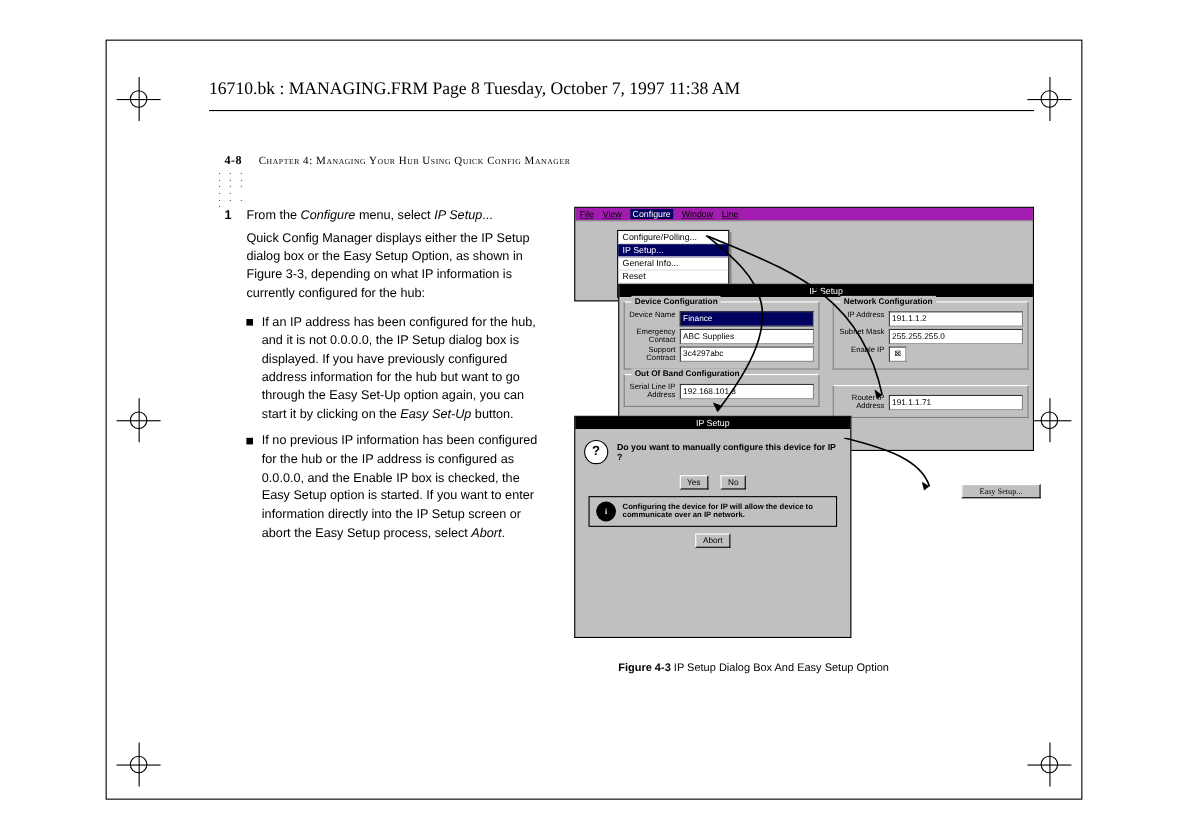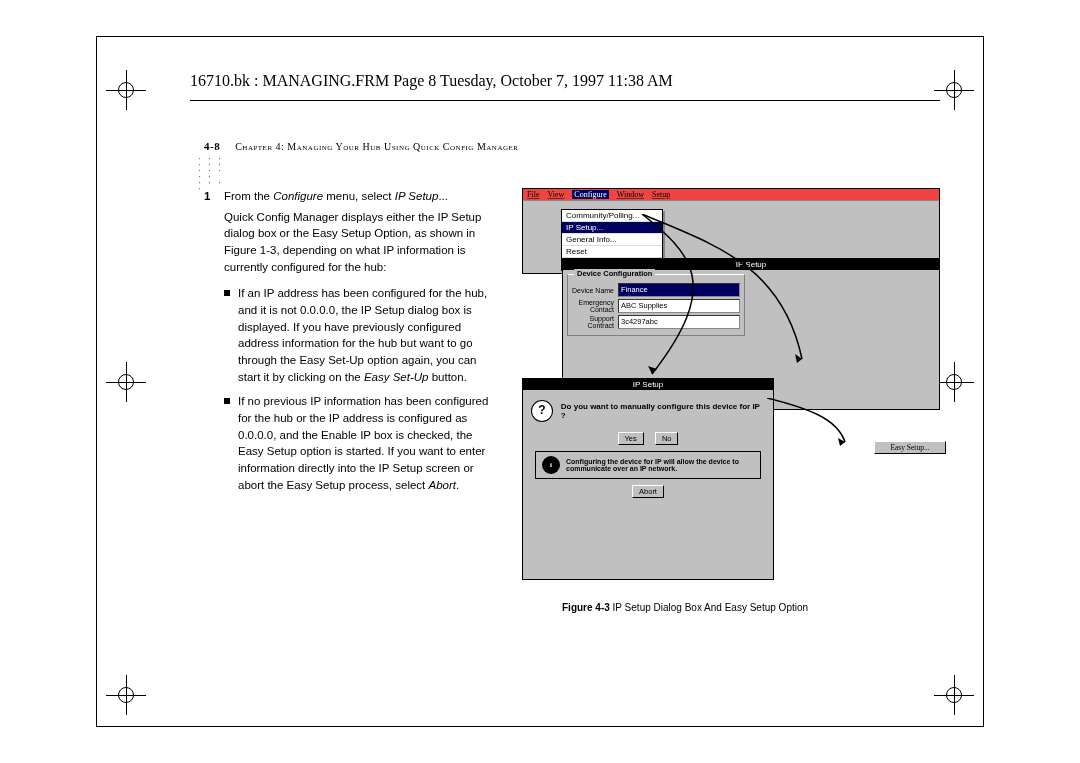--- a/index.html
+++ b/index.html
@@ -142,28 +142,27 @@
     background: #303060;
     color: #fff;
     font-size: 8px;
     text-align: center;
     padding: 1px 2px;
     white-space: nowrap;
     overflow: hidden;
   }
   .titlebar.black { background: #000; }
   .menubar {
-    background: #ef4444;
+    background: #a21caf;
     color: #000;
     padding: 1px 4px;
     font-size: 8px;
     border-bottom: 1px solid #888;
     display: flex;
     gap: 8px;
-    font-family: Liberation Serif, serif;
   }
   .menubar span { text-decoration: underline; text-decoration-color: rgba(0,0,0,0.5); }
   .dropdown {
     position: absolute;
     top: 20px;
     left: 38px;
     background: #fff;
     border: 1px solid #000;
     font-size: 8px;
     width: 100px;
@@ -190,21 +189,21 @@
     font-size: 7.5px;
   }
   .groupbox .gtitle {
     position: absolute;
     top: -6px; left: 6px;
     background: #c0c0c0;
     padding: 0 3px;
     font-weight: bold;
     font-size: 7.5px;
   }
-  .gb-row { display: flex; gap: 4px; margin: 2px 0; align-items: center; }
+  .gb-row { display: flex; gap: 4px; margin: 2px 0; }
   .gb-row .lbl { width: 42px; text-align: right; font-size: 7px; line-height: 1; }
   .gb-row .fld {
     flex: 1;
     background: #fff;
     border: 1px inset #888;
     padding: 1px 2px;
     font-size: 7.5px;
     height: 10px;
     overflow: hidden;
   }
@@ -330,21 +329,21 @@
 
     <div class="left-col">
 
       <div class="step">
         <div class="num">1</div>
         <div class="txt">
           <span>From the </span><span class="em">Configure</span><span> menu, select </span><span class="em">IP Setup</span><span>...</span>
         </div>
       </div>
 
-      <p style="margin-left:20px">Quick Config Manager displays either the IP Setup dialog box or the Easy Setup Option, as shown in Figure 1-3, depending on what IP information is currently configured for the hub:</p>
+      <p style="margin-left:20px">Quick Config Manager displays either the IP Setup dialog box or the Easy Setup Option, as shown in Figure 3-3, depending on what IP information is currently configured for the hub:</p>
 
       <div class="bullets" style="margin-left:20px">
         <div class="bi">
           <div class="sq"></div>
           <div class="btxt">
             <span>If an IP address has been configured for the hub, and it is not 0.0.0.0, the IP Setup dialog box is displayed. If you have previously configured address information for the hub but want to go through the Easy Set-Up option again, you can start it by clicking on the </span><span class="em">Easy Set-Up</span><span> button.</span>
           </div>
         </div>
         <div class="bi">
           <div class="sq"></div>
@@ -357,25 +356,25 @@
     </div>
 
     <div class="right-col">
 
       <div class="win main-win">
         <div class="menubar">
           <span>File</span>
           <span>View</span>
           <span style="background:#000060;color:#fff;padding:0 2px">Configure</span>
           <span>Window</span>
-          <span>Setup</span>
+          <span>Line</span>
         </div>
 
         <div class="dropdown">
-          <div>Community/Polling...</div>
+          <div>Configure/Polling...</div>
           <div class="sel">IP Setup...</div>
           <div>General Info...</div>
           <div>Reset</div>
           <div>Initialize</div>
         </div>
       </div>
 
       <div class="win ip-win">
         <div class="titlebar black">IP Setup</div>
         <div class="ip-grid">
@@ -388,22 +387,50 @@
                 </div>
               <div class="gb-row">
                   <div class="lbl">Emergency Contact</div>
                   <div class="fld">ABC Supplies</div>
                 </div>
               <div class="gb-row">
                   <div class="lbl">Support Contract</div>
                   <div class="fld">3c4297abc</div>
                 </div>
             </div>
+            <div class="groupbox">
+              <div class="gtitle">Out Of Band Configuration</div>
+              <div class="gb-row">
+                  <div class="lbl">Serial Line IP Address</div>
+                  <div class="fld">192.168.101.3</div>
+                </div>
+            </div>
           </div>
           <div class="half">
+            <div class="groupbox">
+              <div class="gtitle">Network Configuration</div>
+              <div class="gb-row">
+                  <div class="lbl">IP Address</div>
+                  <div class="fld">191.1.1.2</div>
+                </div>
+              <div class="gb-row">
+                  <div class="lbl">Subnet Mask</div>
+                  <div class="fld">255.255.255.0</div>
+                </div>
+              <div class="gb-row">
+                  <div class="lbl">Enable IP</div>
+                  <div class="fld" style="flex:0 0 10px;text-align:center">⊠</div>
+                </div>
+            </div>
+            <div class="groupbox" style="margin-top:14px">
+              <div class="gb-row">
+                  <div class="lbl">Router IP Address</div>
+                  <div class="fld">191.1.1.71</div>
+                </div>
+            </div>
           </div>
         </div>
       </div>
 
       <div class="easy-btn-box">
         <div class="btn small" style="width:58px">Easy Setup...</div>
       </div>
 
       <div class="win ip2-win">
         <div class="titlebar black">IP Setup</div>

